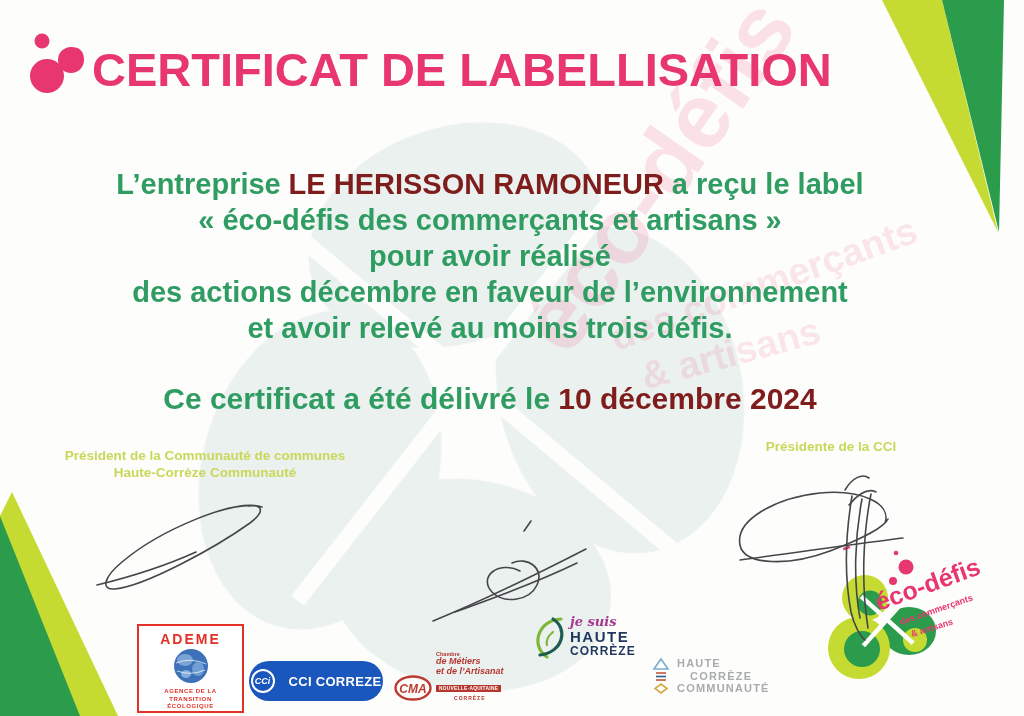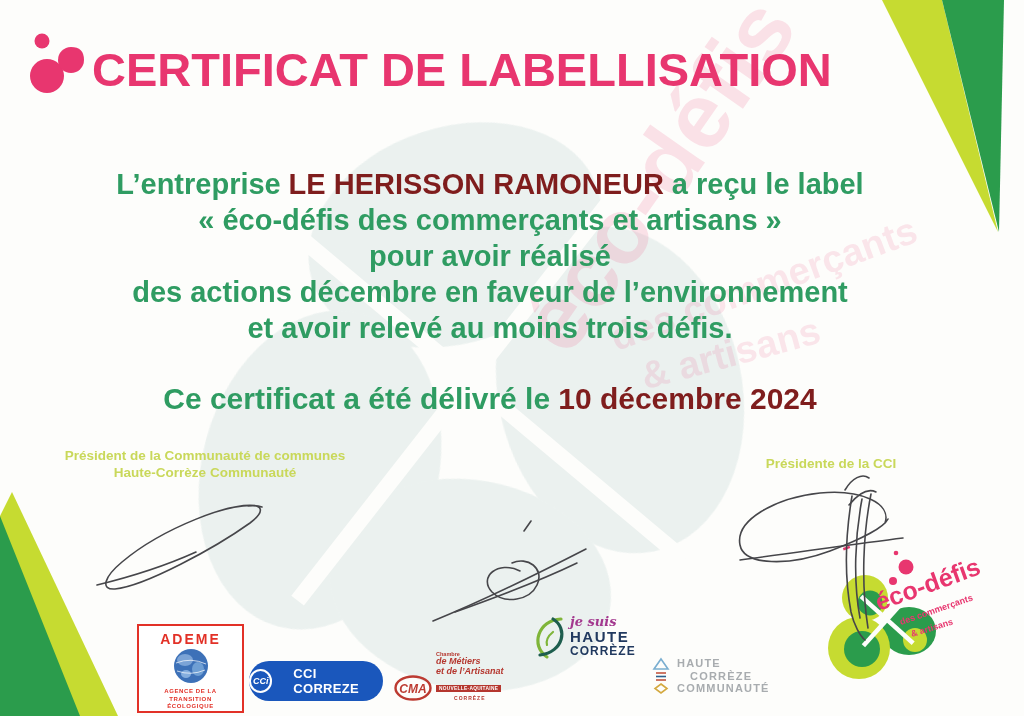--- a/index.html
+++ b/index.html
@@ -42,36 +42,36 @@
     font-size: 30px; font-weight: bold; color: #2f9c62; }
 
   
   .sig-label {
     position: absolute; top: 448px; text-align: center;
     font-size: 13.5px; font-weight: bold; line-height: 16.5px;
     color: #c9d85a;
   }
   #sig-label-1 { left: 40px;  width: 330px; }
   #sig-label-2 { left: 408px; width: 305px; }
-  #sig-label-3 { left: 700px; width: 262px; top: 456px; }
+  #sig-label-3 { left: 700px; width: 262px; top: 439px; }
 
   
   #ademe {
     left: 137px; top: 624px; width: 107px; height: 89px;
     border: 2.5px solid #e23127; background: #fff;
     display: flex; flex-direction: column; align-items: center;
     padding-top: 5px;
   }
   #ademe .ademe-title { color: #e23127; font-size: 14px; font-weight: 800; letter-spacing: 2px; }
   #ademe .ademe-sub { color: #e23127; font-size: 6px; font-weight: 800; letter-spacing: 0.6px; line-height: 7.5px; text-align: center; margin-top: 3px; }
 
   #cci {
     left: 249px; top: 661px; width: 134px; height: 40px;
     background: #1a57bc; border-radius: 21px;
-    display: flex; align-items: center; justify-content: center; gap: 21px;
+    display: flex; align-items: center; justify-content: center; gap: 14px;
   }
   #cci .cci-emblem {
     width: 24px; height: 24px; border: 2px solid #fff; border-radius: 50%;
     color: #fff; font-size: 9px; font-weight: bold; font-style: italic;
     display: flex; align-items: center; justify-content: center;
   }
   #cci .cci-label { color: #fff; font-size: 13px; font-weight: 800; letter-spacing: 0.3px; }
 
   #cma { left: 394px; top: 651px; width: 114px; display: flex; gap: 4px; align-items: flex-end; }
   #cma .cma-text { color: #b5372f; text-align: left; }

